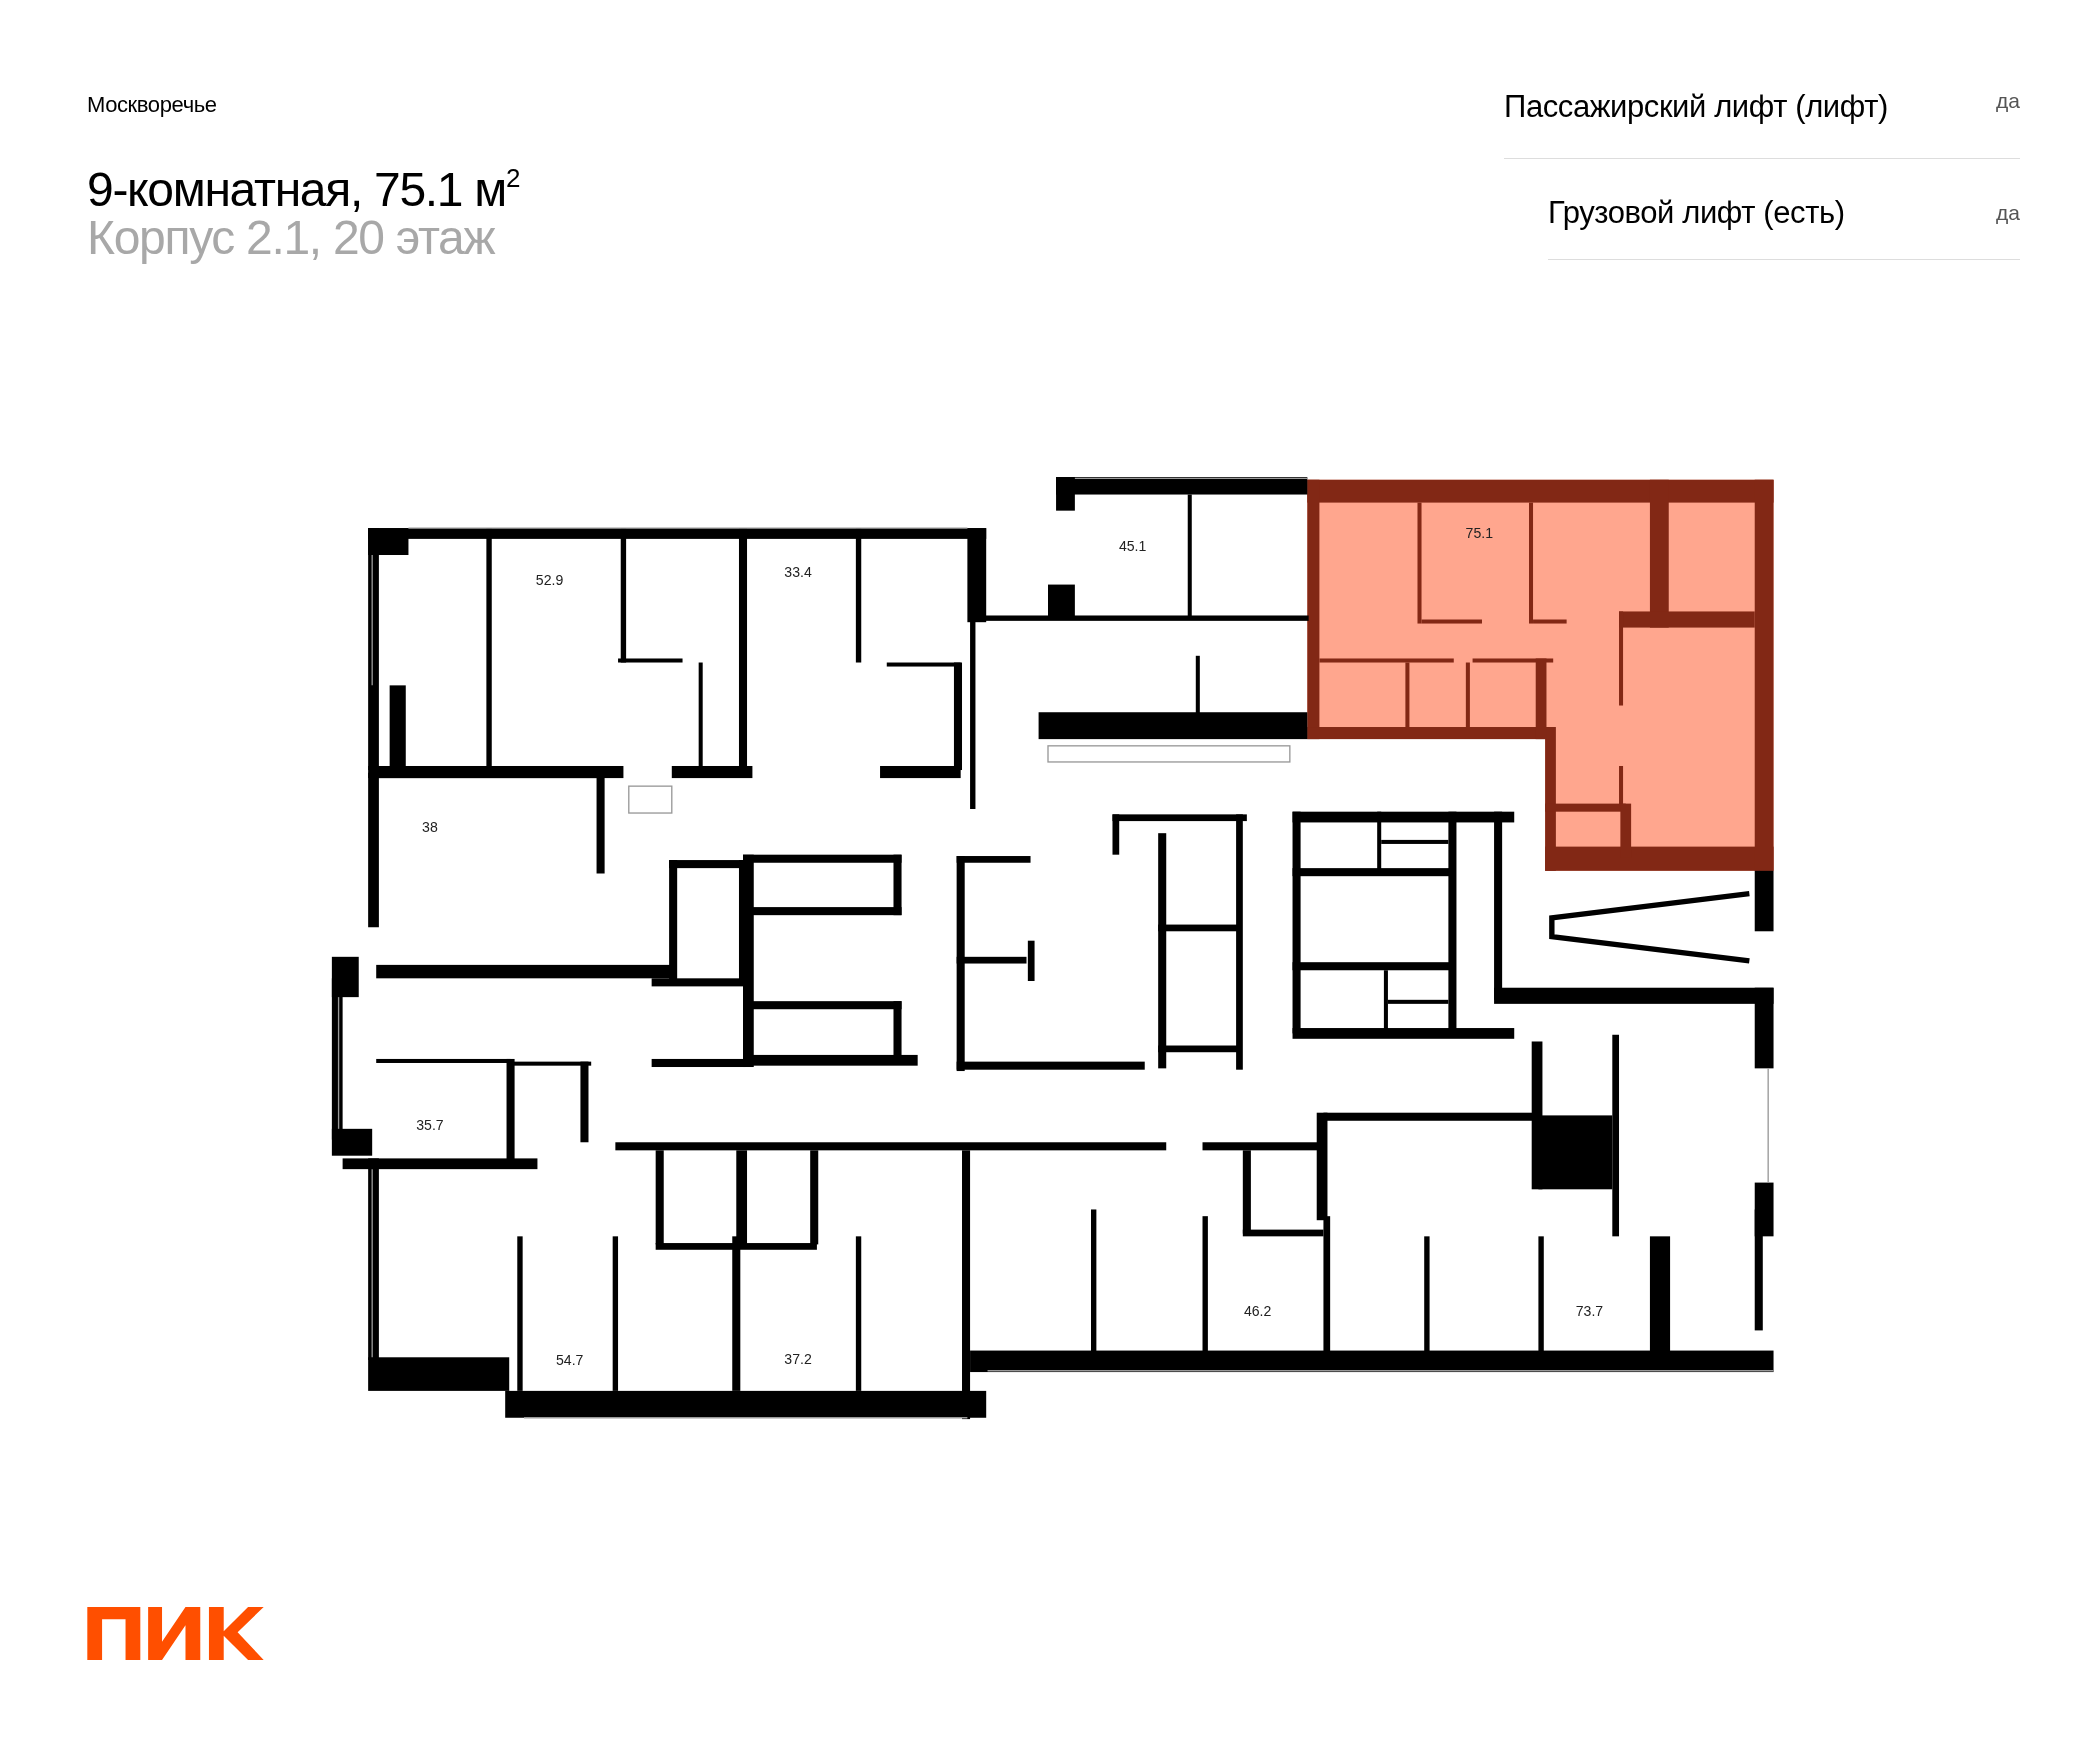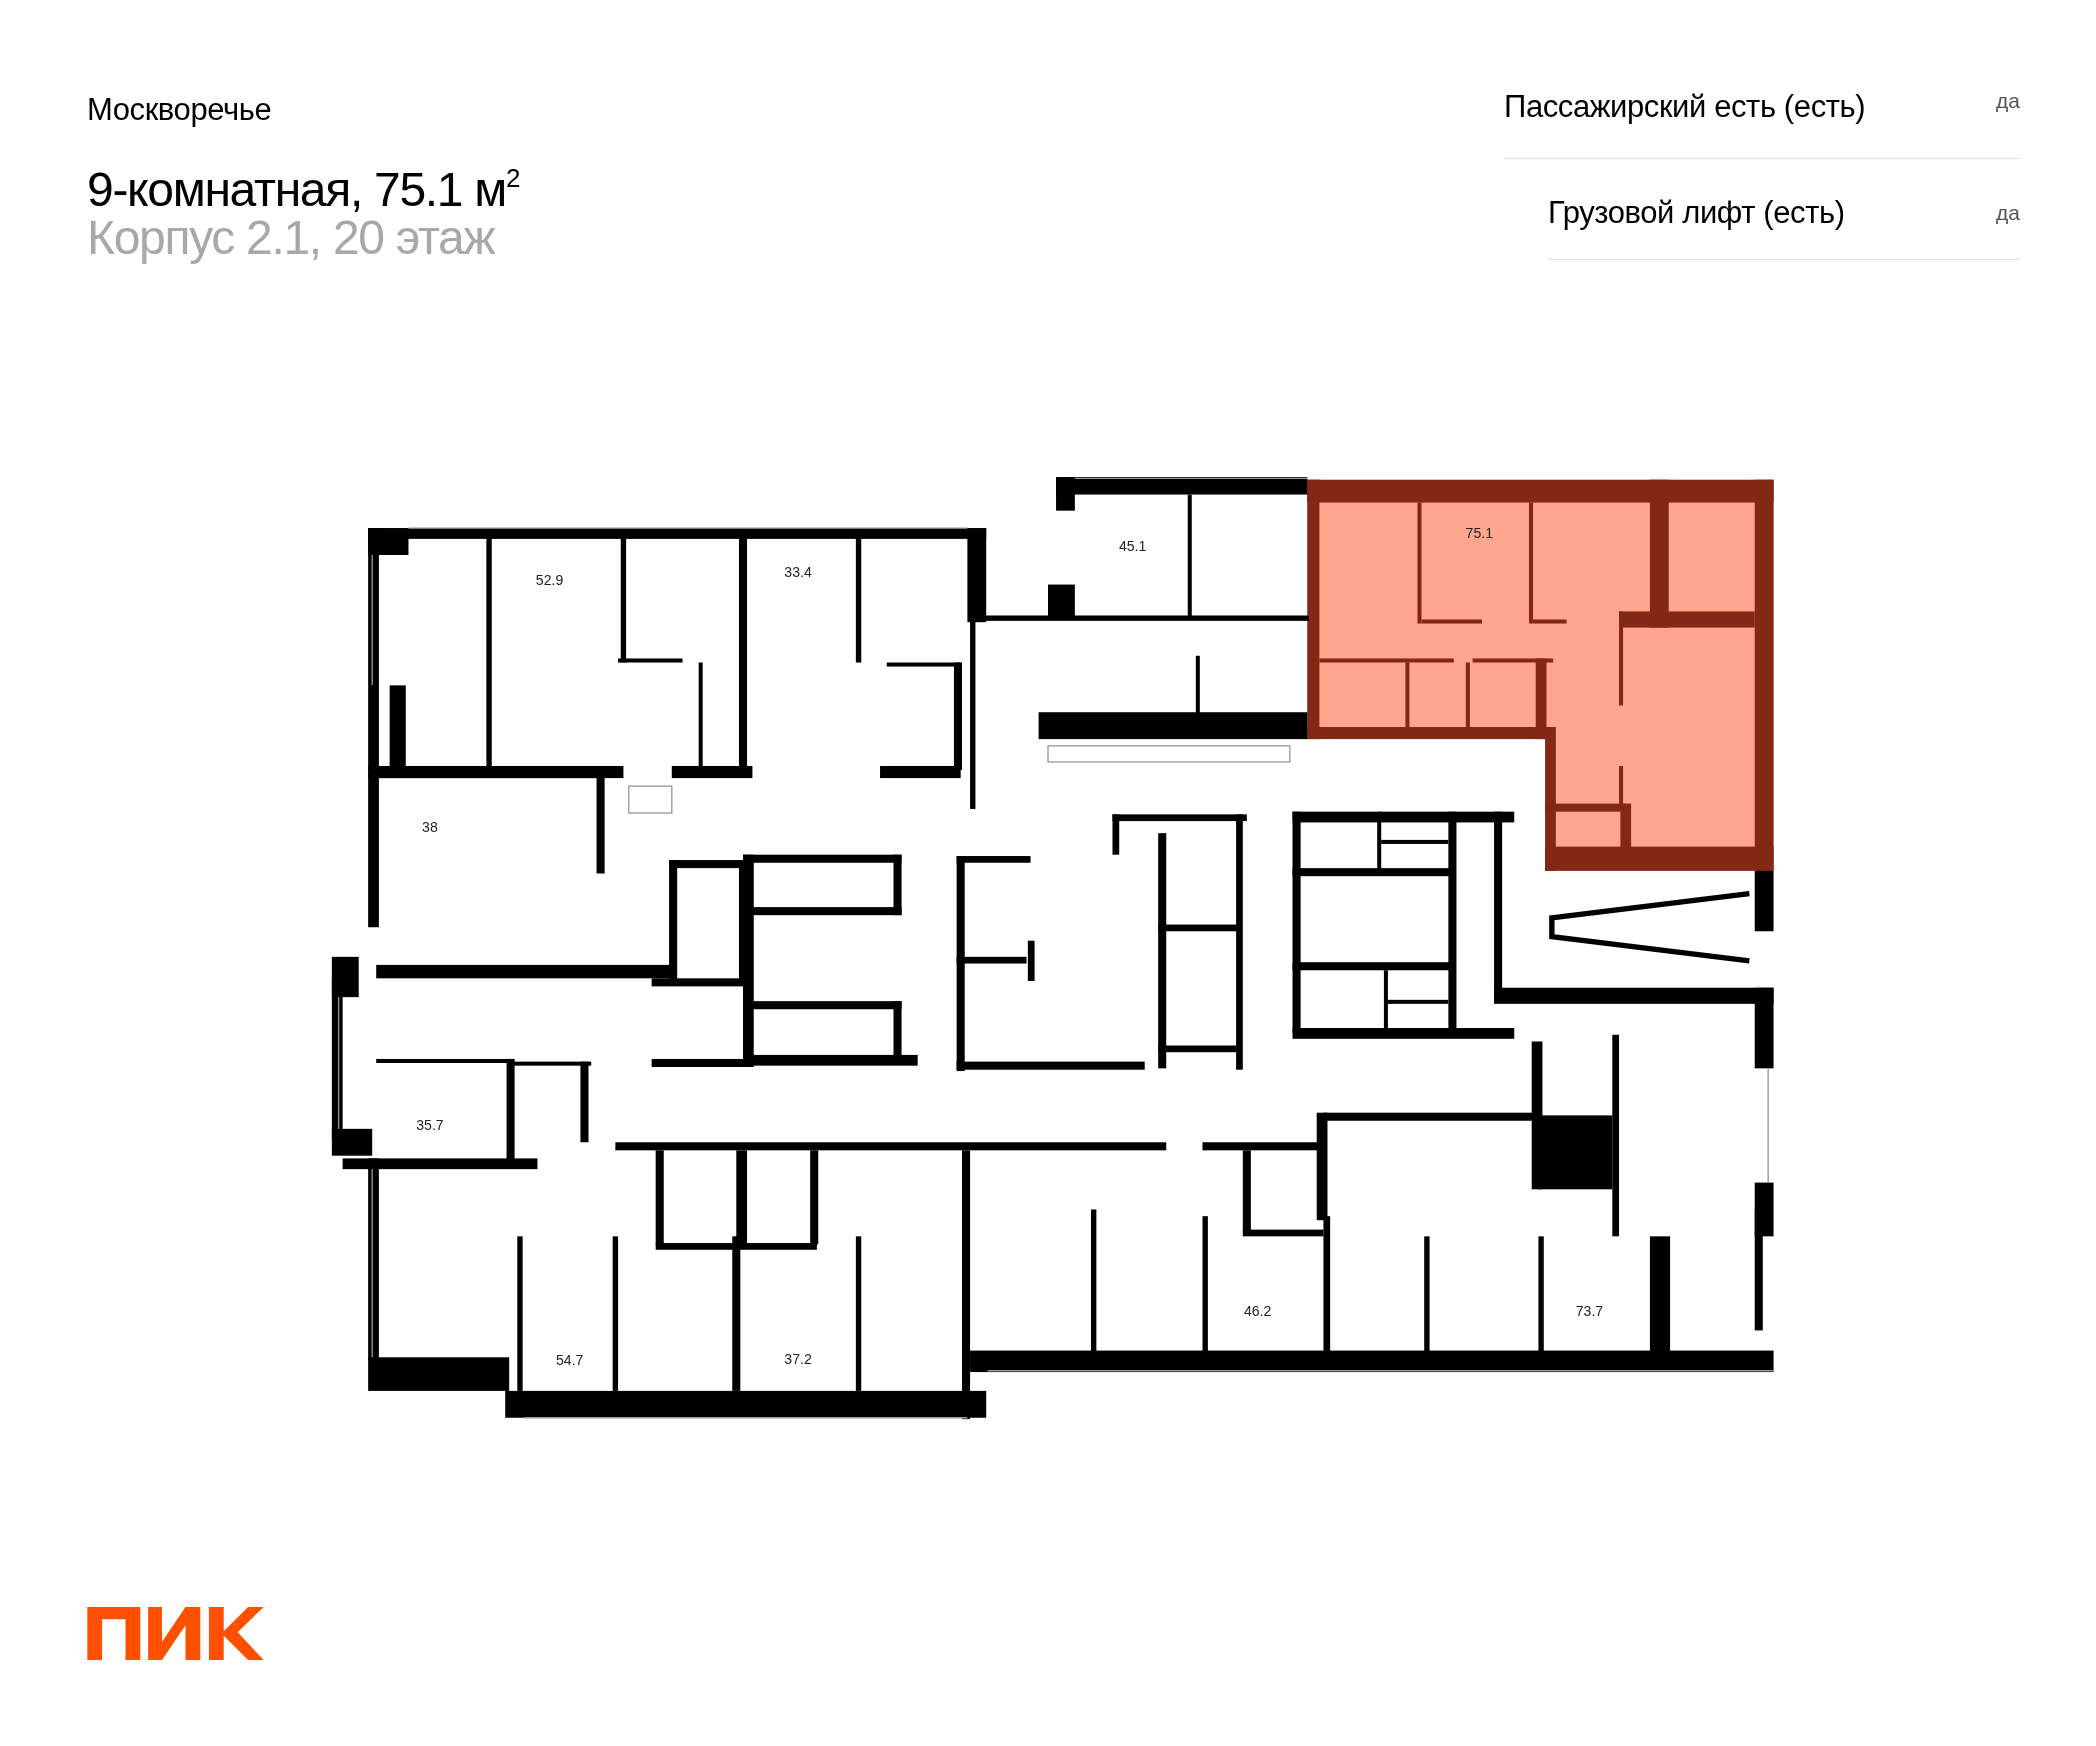--- a/index.html
+++ b/index.html
@@ -1,18 +1,18 @@
 <!DOCTYPE html>
 <html style="font-size:14px"><head>
 <meta charset="utf-8">
 <style>
   html, body { margin: 0; padding: 0; background: #ffffff; }
   body { width: 2096px; height: 1747px; position: relative; overflow: hidden;
          font-family: "Liberation Sans", "DejaVu Sans", sans-serif; color: #000; }
-  .project { position: absolute; left: 87px; top: 92px; font-size: 31px; letter-spacing: -0.4px; }
+  .project { position: absolute; left: 87px; top: 92px; font-size: 22px; letter-spacing: -0.4px; }
   .title   { position: absolute; left: 87px; top: 150px; font-size: 48px; font-weight: 500; letter-spacing: -1.3px; line-height: 56px; }
   .title sup { font-size: 26px; vertical-align: 19px; }
   .subtitle{ position: absolute; left: 87px; top: 210px; font-size: 48px; color: #a8a8a8; letter-spacing: -1.3px; line-height: 56px; }
   .features { position: absolute; left: 1504px; top: 80px; width: 516px; }
   .feature-row { display: flex; justify-content: space-between; align-items: center;
                  height: 101px; border-bottom: 1.7px solid #dddddd; box-sizing: border-box; }
   .feature-row:first-child { height: 79px; align-items: flex-start; padding-top: 8.7px; }
   .feature-row:nth-child(2) { height: 101px; padding-top: 8.7px; margin-left: 44px; }
   .feature-label { font-size: 31px; letter-spacing: -0.4px; }
   .feature-value { font-size: 21px; color: #555; }
@@ -22,21 +22,21 @@
 </style>
 </head>
 <body>
 
 <div class="project">Москворечье</div>
 <div class="title"><span>9-комнатная, 75.1 м</span><sup>2</sup></div>
 <div class="subtitle">Корпус 2.1, 20 этаж</div>
 
 <div class="features">
   <div class="feature-row">
-    <span class="feature-label">Пассажирский есть (есть)</span>
+    <span class="feature-label">Пассажирский лифт (лифт)</span>
     <span class="feature-value">да</span>
   </div>
   <div class="feature-row">
     <span class="feature-label">Грузовой лифт (есть)</span>
     <span class="feature-value">да</span>
   </div>
 </div>
 
 <svg class="plan" viewBox="0 0 1560 1300" preserveAspectRatio="none" xmlns="http://www.w3.org/2000/svg">
   <g>

